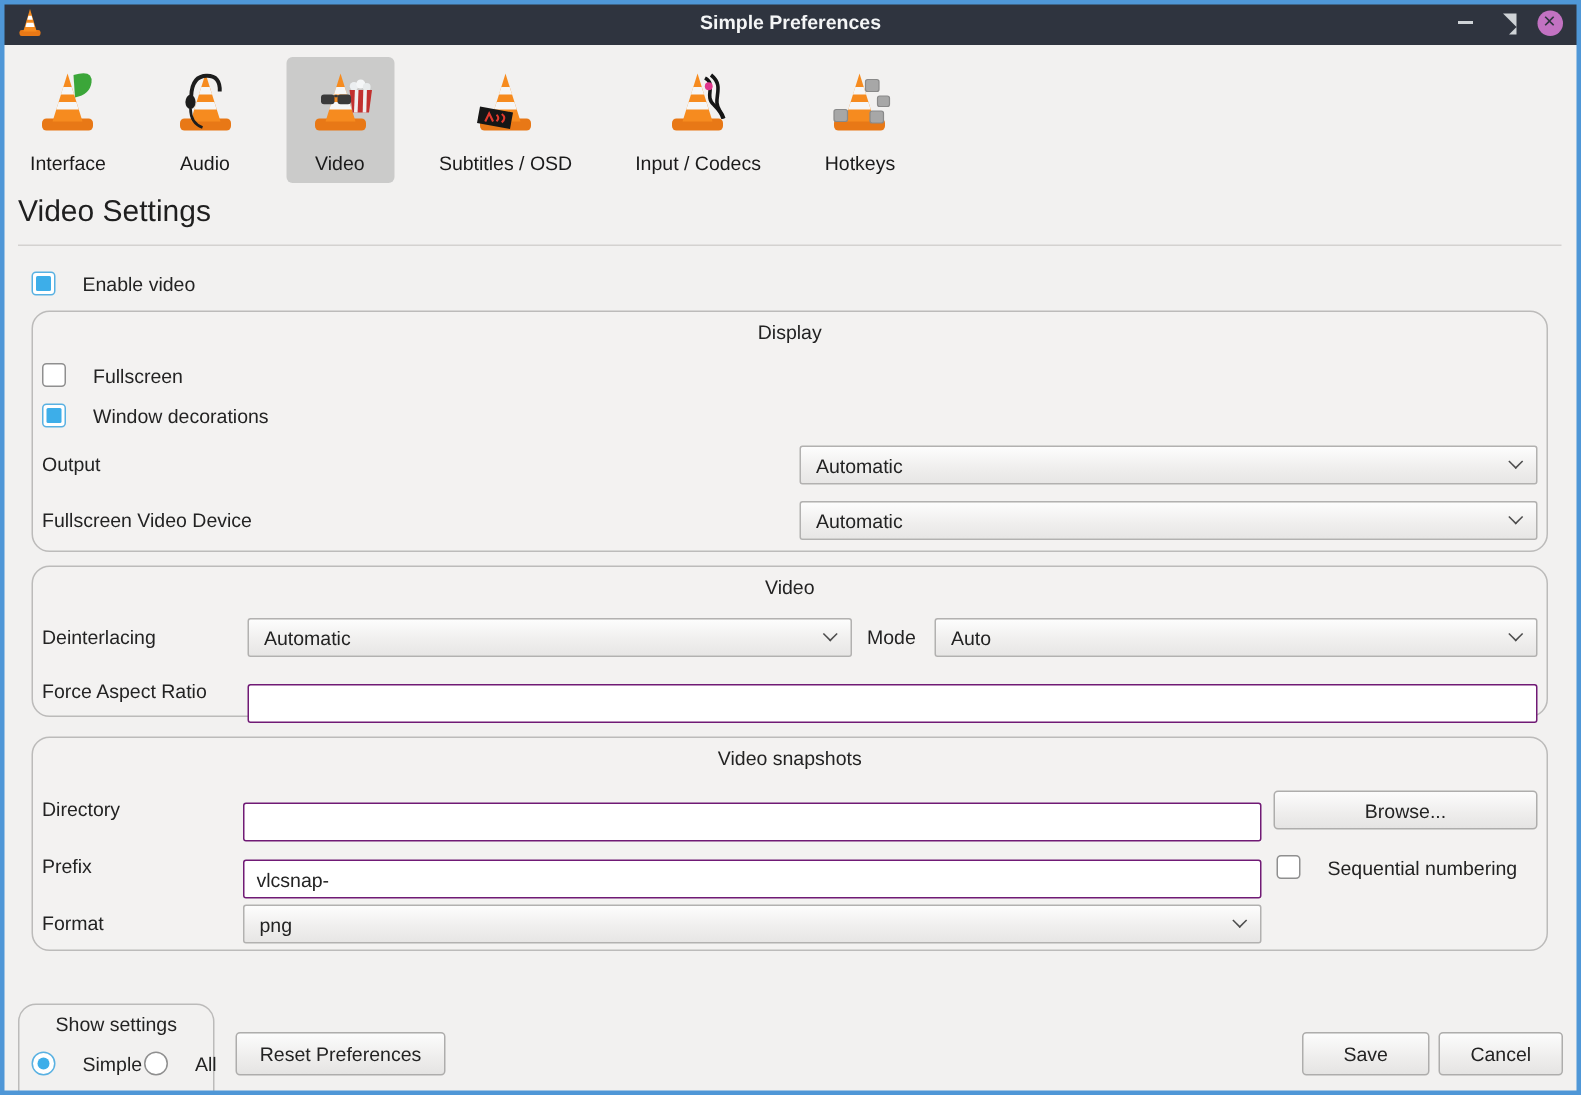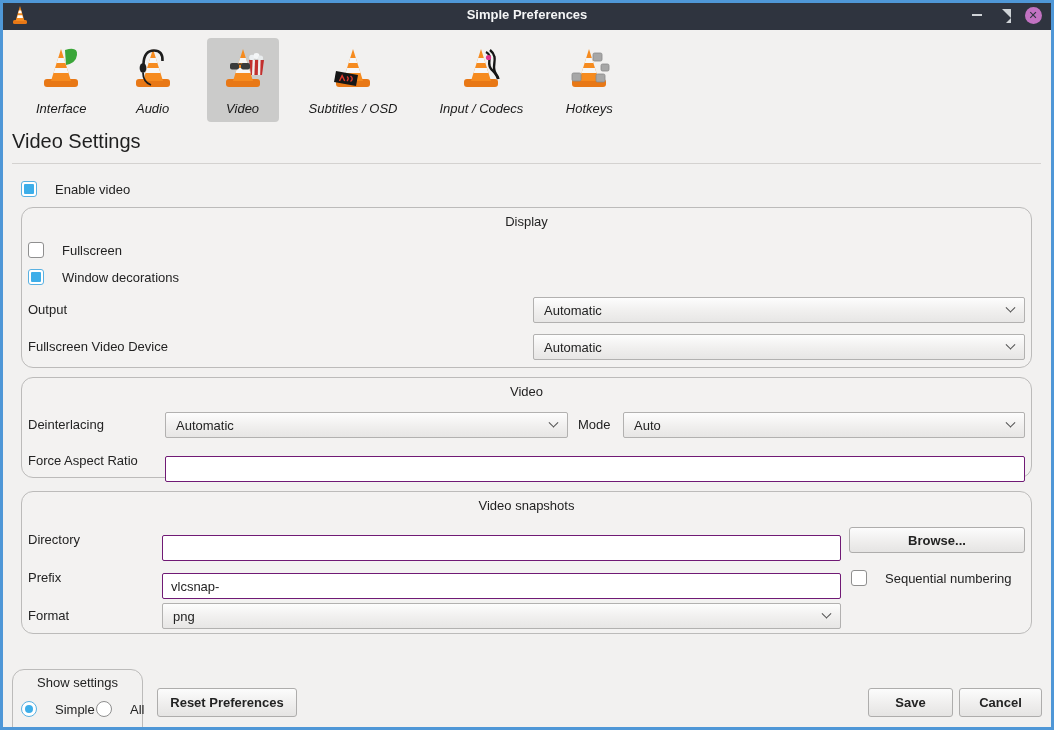--- a/index.html
+++ b/index.html
@@ -15,21 +15,21 @@
   .titlebar-title { position:absolute; left:0; right:0; text-align:center; color:#f4f5f6; font-weight:bold; font-size:13px; line-height:30px; }
   .win-controls { position:absolute; right:12px; top:0; height:30px; display:flex; align-items:center; gap:10px; }
   .win-btn { width:18px; height:18px; display:flex; align-items:center; justify-content:center; cursor:default; }
   .min-glyph { width:10px; height:2px; background:#cfd3d7; }
   .restore-glyph { position:relative; width:12px; height:12px; }
   .restore-glyph::before { content:""; position:absolute; right:0; top:0; width:0; height:0; border-top:9px solid #cfd3d7; border-left:9px solid transparent; }
   .restore-glyph::after { content:""; position:absolute; right:0; bottom:-2px; width:0; height:0; border-bottom:5px solid #cfd3d7; border-right:5px solid transparent; transform:scaleX(-1); }
   .close-glyph { width:17px; height:17px; border-radius:50%; background:#c272c2; color:#2f343f; font-size:11px; font-weight:bold; line-height:17px; text-align:center; }
 
   
-  .toolbar { position:absolute; left:24px; top:38px; height:84px; display:flex; align-items:stretch; gap:18px;font-style:italic; }
+  .toolbar { position:absolute; left:8px; top:38px; height:84px; display:flex; align-items:stretch; gap:18px; }
   .tb-item { display:flex; flex-direction:column; align-items:center; padding:6px 12px 4px; border-radius:4px; cursor:default; }
   .tb-item.selected { background:#cbcbca; }
   .tb-label { margin-top:6px; font-size:13px; color:#1a1a1a; white-space:nowrap; }
 
   
   .page-title { position:absolute; left:12px; top:130px; font-size:20px; color:#1f1f1f; }
   .heading-sep { position:absolute; left:12px; top:163px; width:1029px; height:1px; background:#d4d2d0; }
 
   
   .checkbox { width:16px; height:16px; border:1px solid #8f8f8f; border-radius:3px; background:#fff; display:inline-block; flex:none; }
@@ -43,21 +43,21 @@
 
   .combo { position:absolute; height:26px; border:1px solid #b2b1b0; border-radius:2px;
            background:linear-gradient(#fdfdfd,#f0efee 55%,#e7e6e5); display:flex; align-items:center; padding:0 10px; }
   .combo-value { font-size:13px; color:#232323; }
   .chev { margin-left:auto; width:7px; height:7px; border-right:1.4px solid #4c4c4c; border-bottom:1.4px solid #4c4c4c; transform:rotate(45deg) translate(-2px,-2px); flex:none; }
 
   .text-input { position:absolute; height:26px; border:1px solid #701a75; border-radius:2px; background:#fff; padding:0 8px; font-size:13px; font-family:inherit; color:#232323; outline:none;margin-top:8px; }
 
   .btn { position:absolute; height:29px; border:1px solid #aeadac; border-radius:3px;
          background:linear-gradient(#fcfcfc,#eeedec 60%,#e5e4e3); font-size:13px; font-family:inherit; color:#232323;
-         display:flex; align-items:center; justify-content:center; cursor:default;font-weight:bold; }
+         display:flex; align-items:center; justify-content:center; cursor:default; }
 
   .group { position:absolute; border:1px solid #bcbbba; border-radius:12px; background:#f3f2f1; }
   .group-title { position:absolute; left:0; right:0; top:6px; text-align:center; font-size:13px; color:#232323; }
   .field-label { position:absolute; font-size:13px; color:#232323; line-height:26px; white-space:nowrap; }
 </style>
 </head>
 <body>
 
 <div class="window">
 

